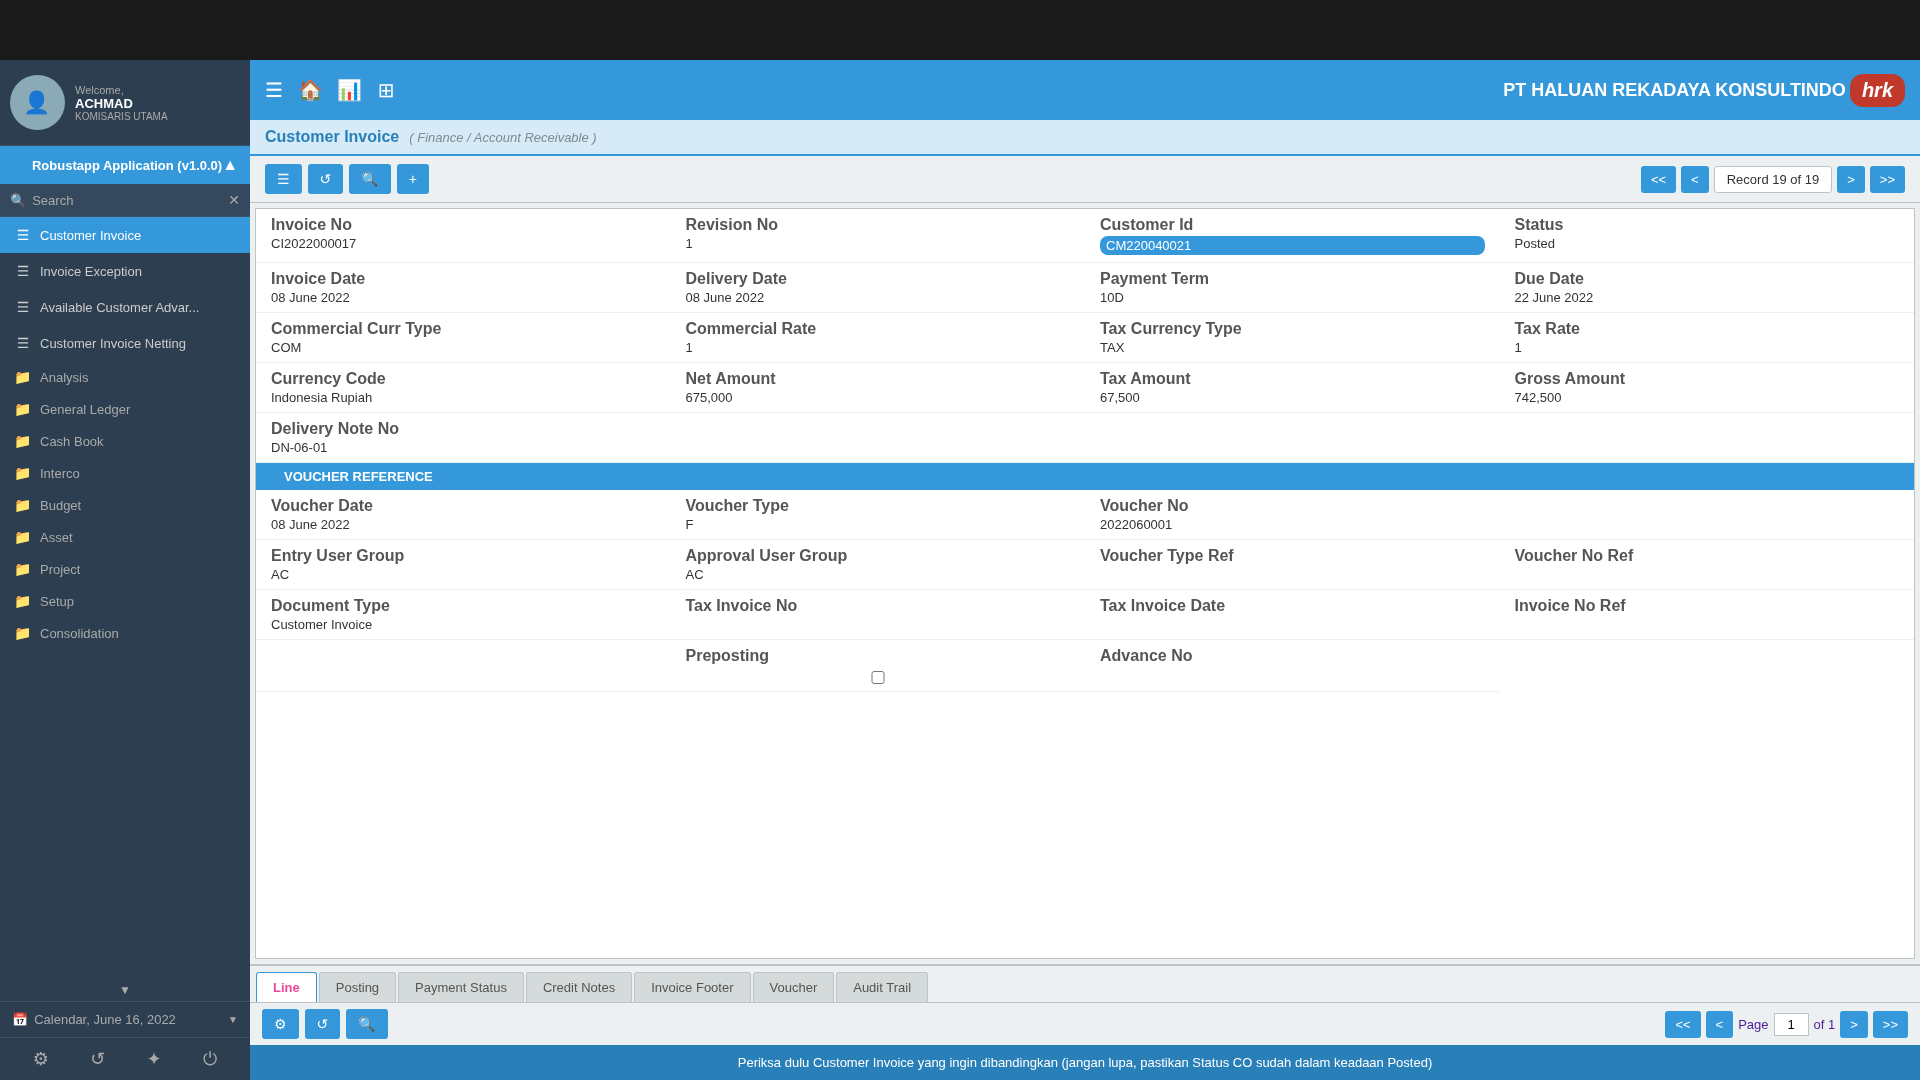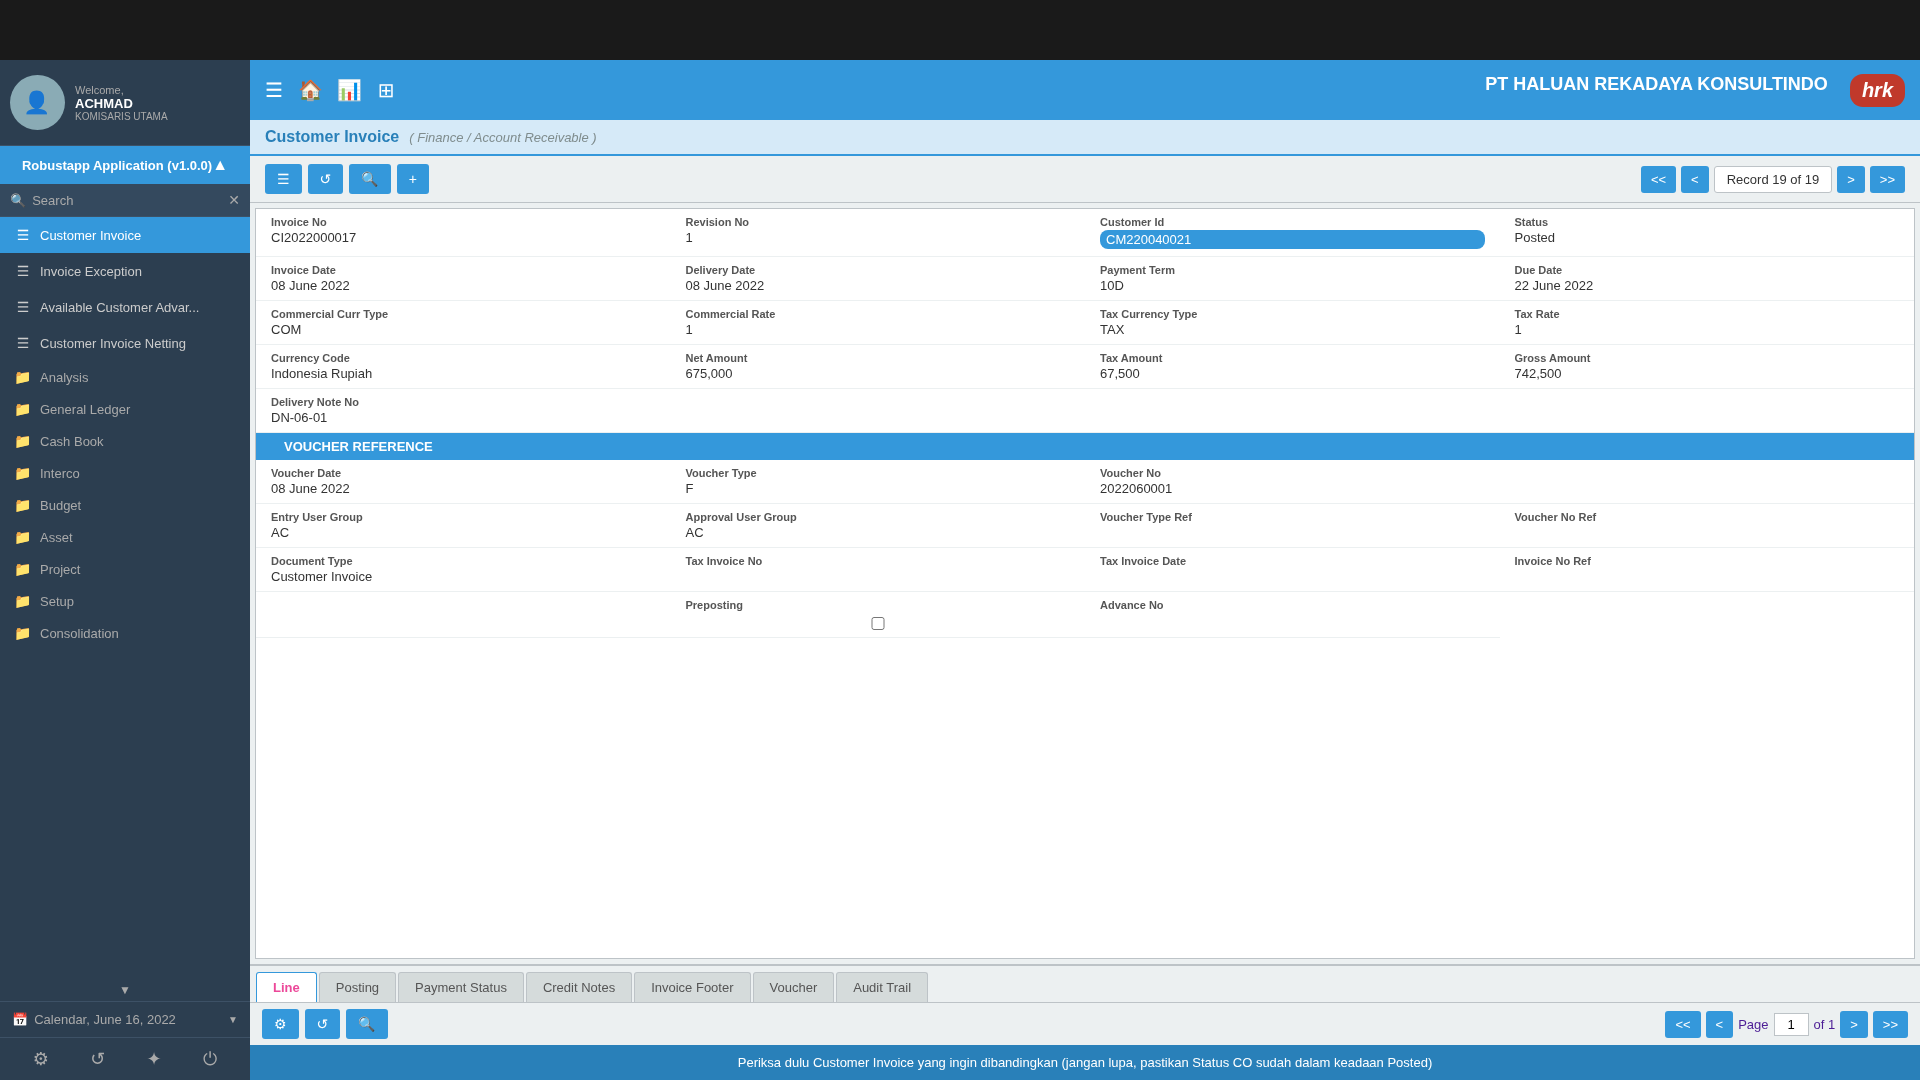--- a/index.html
+++ b/index.html
@@ -13,21 +13,21 @@
 
     
     .sidebar { width: 250px; background: #2c3e50; display: flex; flex-direction: column; height: 100%; flex-shrink: 0; }
     .sidebar-header { background: #2c3e50; padding: 15px 10px; display: flex; align-items: center; gap: 10px; border-bottom: 1px solid #3d5166; }
     .avatar { width: 55px; height: 55px; background: #8aabb5; border-radius: 50%; display: flex; align-items: center; justify-content: center; color: #fff; font-size: 22px; flex-shrink: 0; }
     .user-info { color: #ccc; font-size: 12px; }
     .user-info .welcome { color: #aaa; font-size: 11px; }
     .user-info .name { color: #fff; font-weight: bold; font-size: 13px; }
     .user-info .role { color: #aaa; font-size: 10px; }
 
-    .app-title { background: #3498db; padding: 10px 12px; display: flex; align-items: center; justify-content: center; color: #fff; font-weight: bold; font-size: 14px; }
+    .app-title { background: #3498db; padding: 10px 12px; display: flex; align-items: center; justify-content: flex-end; color: #fff; font-weight: bold; font-size: 14px; }
     .app-title .chevron { font-size: 16px; }
 
     .search-box { padding: 8px 10px; background: #34495e; display: flex; align-items: center; gap: 6px; border-bottom: 1px solid #3d5166; }
     .search-box input { background: transparent; border: none; color: #fff; outline: none; flex: 1; font-size: 13px; }
     .search-box input::placeholder { color: #aaa; }
     .search-box .clear-icon { color: #aaa; cursor: pointer; font-size: 14px; }
 
     .sidebar-menu { flex: 1; overflow-y: auto; }
     .menu-item { display: flex; align-items: center; gap: 8px; padding: 10px 14px; color: #ccc; cursor: pointer; font-size: 13px; }
     .menu-item.active { background: #3498db; color: #fff; }
@@ -42,21 +42,21 @@
     .sidebar-bottom-icons { display: flex; align-items: center; justify-content: space-around; padding: 10px 12px; background: #2c3e50; border-top: 1px solid #3d5166; }
     .sidebar-bottom-icons span { color: #aaa; font-size: 18px; cursor: pointer; }
 
     
     .content { flex: 1; background: #ecf0f1; display: flex; flex-direction: column; height: 100%; }
 
     
     .content-header { background: #3498db; padding: 0 15px; display: flex; align-items: center; justify-content: space-between; height: 60px; }
     .header-icons { display: flex; gap: 15px; align-items: center; }
     .header-icon { color: #fff; font-size: 20px; cursor: pointer; }
-    .company-logo { display: flex; gap: 22px; }
+    .company-logo { display: flex; align-items: center; gap: 4px; }
     .company-name { color: #fff; font-size: 18px; font-weight: bold; }
     .logo-box { background: #c0392b; color: #fff; font-size: 20px; font-weight: bold; padding: 5px 12px; border-radius: 13px; font-style: italic; }
 
     
     .page-title-bar { background: #d6eaf8; padding: 8px 15px; border-bottom: 2px solid #3498db; display: flex; align-items: center; gap: 10px; }
     .page-title { color: #2980b9; font-size: 16px; font-weight: bold; }
     .page-subtitle { color: #7f8c8d; font-size: 13px; font-style: italic; }
 
     
     .toolbar { background: #ecf0f1; padding: 8px 15px; display: flex; align-items: center; justify-content: space-between; border-bottom: 1px solid #bdc3c7; }
@@ -65,21 +65,21 @@
     .record-nav { display: flex; align-items: center; gap: 5px; }
     .nav-btn { background: #3498db; color: #fff; border: none; padding: 6px 10px; border-radius: 3px; cursor: pointer; font-size: 13px; }
     .record-info { background: #fff; padding: 5px 12px; border: 1px solid #bdc3c7; border-radius: 3px; font-size: 13px; color: #333; }
 
     
     .form-content { flex: 1; overflow-y: auto; background: #fff; margin: 5px; border: 1px solid #bdc3c7; }
 
     
     .form-grid { display: grid; grid-template-columns: 1fr 1fr 1fr 1fr; gap: 0; }
     .form-field { padding: 7px 15px; border-bottom: 1px solid #ecf0f1; display: flex; flex-direction: column; }
-    .field-label { color: #555; font-size: 11px; margin-bottom: 2px; font-weight: bold; }
+    .field-label { color: #555; font-size: 16px; margin-bottom: 2px; font-weight: bold; }
     .field-value { color: #333; font-size: 13px; }
     .field-value.highlighted { background: #3498db; color: #fff; padding: 2px 6px; border-radius: 8px; display: inline-block; }
 
     
     .section-header { background: #3498db; color: #fff; padding: 6px 28px; font-weight: bold; font-size: 13px; display: flex; align-items: center; }
 
     
     .bottom-tabs { background: #ecf0f1; border-top: 2px solid #bdc3c7; display: flex; gap: 2px; padding: 6px 6px 0; }
     .tab-btn { padding: 7px 16px; border: 1px solid #bdc3c7; border-bottom: none; border-radius: 3px 3px 0 0; cursor: pointer; font-size: 13px; background: #d5dbdb; color: #555; }
     .tab-btn.active { background: #fff; color: #ec4899; font-weight: bold; border-color: #3498db; }

